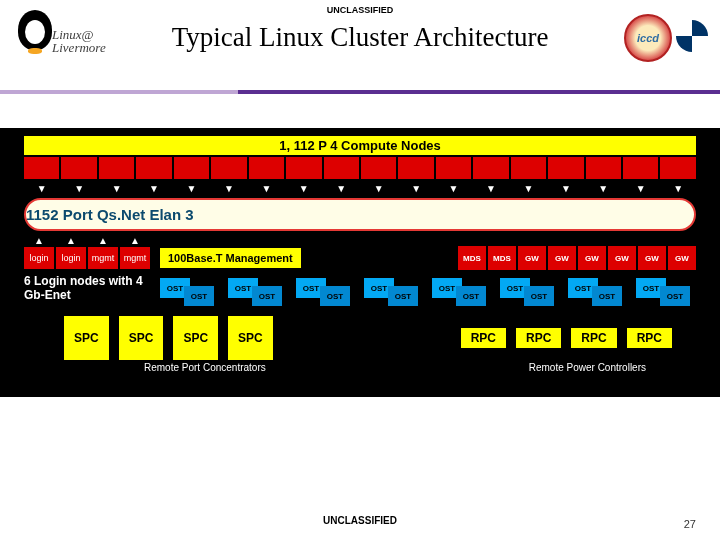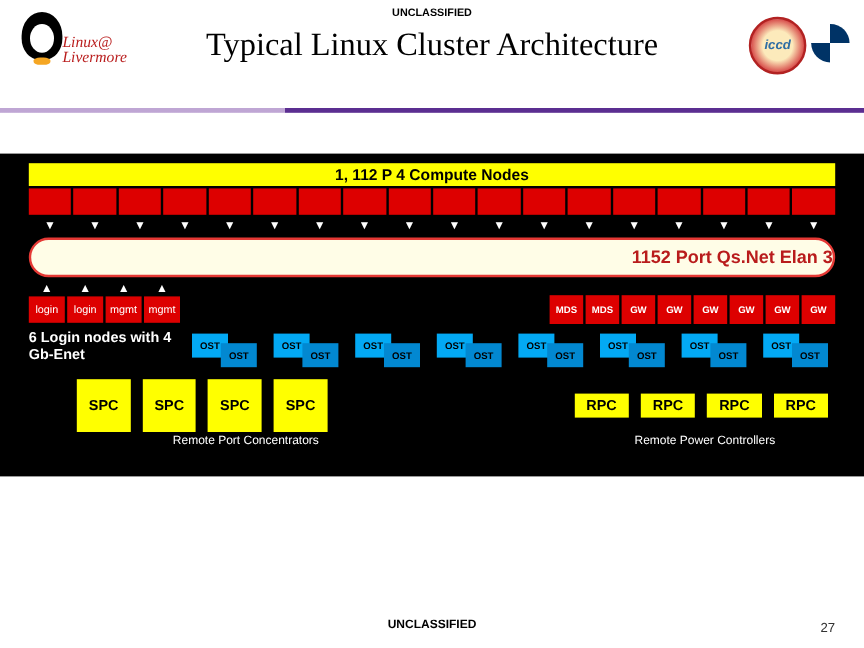--- a/index.html
+++ b/index.html
@@ -5,29 +5,29 @@
   html, body { margin: 0; padding: 0; }
   body { width: 720px; height: 540px; background: #fff; font-family: "Times New Roman", serif; position: relative; }
   .header { position: relative; height: 72px; }
   .class { position: absolute; top: 5px; left: 0; right: 0; text-align: center; font: bold 9px Arial; }
   .title { position: absolute; top: 22px; left: 0; right: 0; text-align: center; font: 27px "Times New Roman"; }
   .seal { position: absolute; right: 48px; top: 14px; width: 44px; height: 44px; border-radius: 50%; background: radial-gradient(circle,#fceabb 40%,#d9534f 70%,#8b0000 100%); display:flex; align-items:center; justify-content:center; font:italic bold 11px Arial; color:#2e6da4; border:2px solid #b22222;}
   .llnl { position: absolute; right: 12px; top: 20px; width: 32px; height: 32px; border-radius:50%; background: conic-gradient(#003366 0 25%, #fff 0 50%, #003366 0 75%, #fff 0); }
   .penguin { position:absolute; left:18px; top:10px; width:34px; height:40px; background:#000; border-radius:50% 50% 45% 45%; }
   .penguin::before{content:"";position:absolute;left:7px;top:10px;width:20px;height:24px;background:#fff;border-radius:50%;}
   .penguin::after{content:"";position:absolute;left:10px;bottom:-4px;width:14px;height:6px;background:#f5a623;border-radius:40%;}
-  .brand { position:absolute; left:52px; top:28px; font:italic 13px "Times New Roman"; color:#b91c1c; line-height:1; }
+  .brand { position:absolute; left:52px; top:28px; font:italic 13px "Times New Roman"; color:#404040; line-height:1; }
   .divider { margin-top: 18px; height: 4px; background: linear-gradient(to right, #bfa6d4 0 33%, #5b2e91 33% 100%); }
   .diagram-area { margin-top: 34px; background:#000; padding: 8px 24px 24px; color:#fff; font-family: Arial; position:relative; }
   .compute-hdr { background:#ff0; color:#000; text-align:center; font:bold 13px Arial; padding:2px 0; }
   .compute-grid { display:flex; gap:2px; margin-top:2px; }
   .compute-grid div { flex:1; height:22px; background:#d00; }
   .down-conn { display:flex; gap:2px; margin-top:4px; }
   .down-conn span { flex:1; text-align:center; color:#fff; font-size:10px;}
-  .fabric { background:#fffde7; border:2px solid #e53935; border-radius:26px; color:#b91c1c; text-align:right; font:bold 15px Arial; padding:6px 0; margin:4px 0; }
+  .fabric { background:#fffde7; border:2px solid #e53935; border-radius:26px; color:#0c4a6e; text-align:left; font:bold 15px Arial; padding:6px 0; margin:4px 0; }
   .up-conn { display:flex; gap:2px; }
   .up-conn span { width:30px; text-align:center; color:#fff; font-size:10px;}
   .row-login { display:flex; align-items:center; gap:4px; }
   .login-stack { display:flex; gap:2px; }
   .login-node { width:30px; background:#d00; color:#fff; font:9px Arial; text-align:center; padding:6px 0;}
   .mgmt100 { background:#ff0; color:#000; font:bold 11px Arial; padding:4px 8px; margin-left:6px; }
   .right-nodes { display:flex; gap:2px; margin-left:auto; }
   .nodelet { width:28px; height:24px; display:flex; align-items:center; justify-content:center; font:bold 8px Arial;}
   .mds { background:#d00; }
   .gw  { background:#d00; }
@@ -114,20 +114,21 @@
     <span>▲</span>
   </div>
 
   <div class="row-login">
     <div class="login-stack" id="login-stack">
         <div class="login-node">login</div>
         <div class="login-node">login</div>
         <div class="login-node">mgmt</div>
         <div class="login-node">mgmt</div>
       </div>
+    <div class="mgmt100">100Base.T Management</div>
     <div class="right-nodes" id="svc-nodes">
         <div class="nodelet mds">MDS</div>
         <div class="nodelet mds">MDS</div>
         <div class="nodelet gw">GW</div>
         <div class="nodelet gw">GW</div>
         <div class="nodelet gw">GW</div>
         <div class="nodelet gw">GW</div>
         <div class="nodelet gw">GW</div>
         <div class="nodelet gw">GW</div>
       </div>
@@ -173,21 +174,21 @@
   </div>
 
   <div class="bottom">
     <div id="spc-row" style="display:flex;gap:10px;margin-left:40px">
         <div class="spc">SPC</div>
         <div class="spc">SPC</div>
         <div class="spc">SPC</div>
         <div class="spc">SPC</div>
       </div>
     <div style="flex:1"></div>
-    <div id="rpc-row" style="display:flex;gap:10px;margin-right:6px">
+    <div id="rpc-row" style="display:flex;gap:10px;margin-right:24px">
         <div class="rpc">RPC</div>
         <div class="rpc">RPC</div>
         <div class="rpc">RPC</div>
         <div class="rpc">RPC</div>
       </div>
   </div>
   <div class="caption-row">
     <span style="margin-left:120px">Remote Port Concentrators</span>
     <span style="margin-left:auto;margin-right:50px">Remote Power Controllers</span>
   </div>

